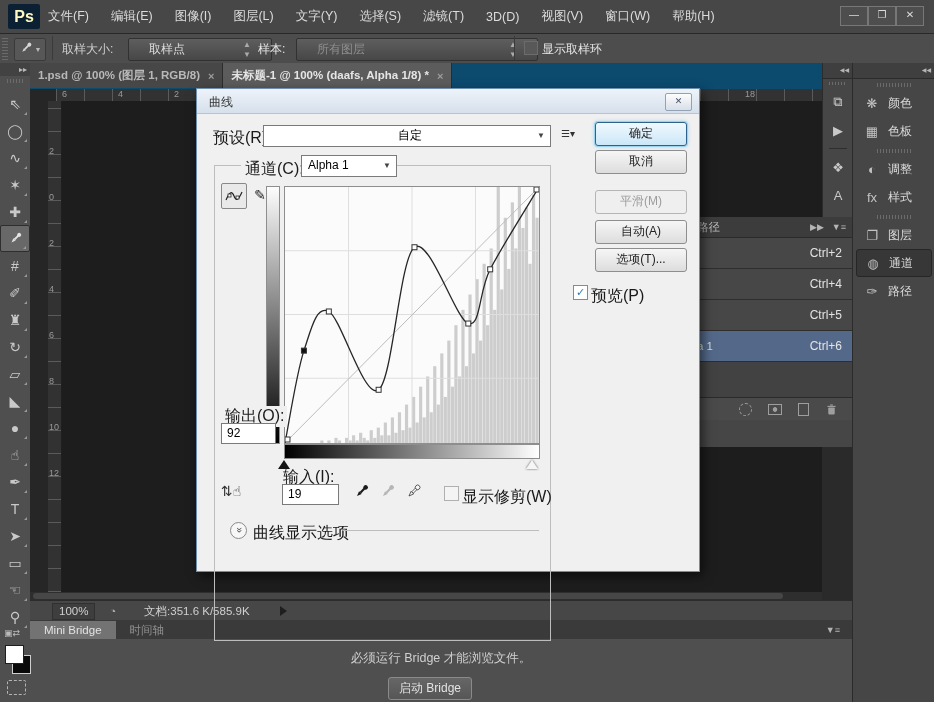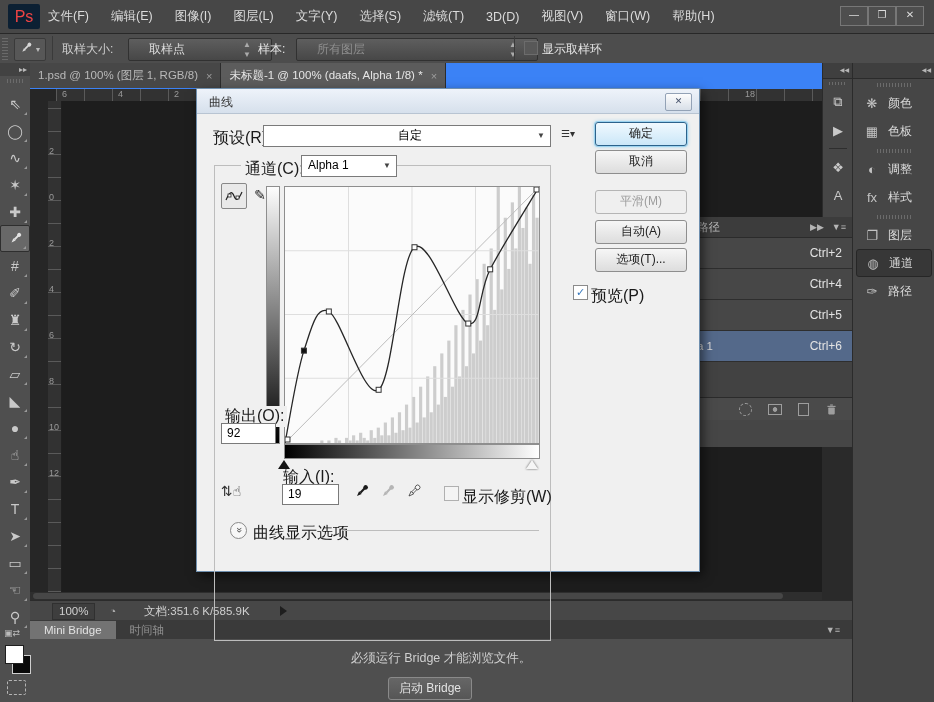--- a/index.html
+++ b/index.html
@@ -5,22 +5,22 @@
   html,body{margin:0;padding:0;background:#222;}
   #app{position:relative;width:934px;height:702px;overflow:hidden;
        font-family:"Liberation Sans","DejaVu Sans",sans-serif;
        background:#383838;color:#d6d6d6;font-size:12px;
        -webkit-font-smoothing:antialiased;}
   .abs{position:absolute;}
   .nowrap{white-space:nowrap;}
 
   
   .menubar{left:0;top:0;width:934px;height:33px;background:#474747;border-bottom:1px solid #282828;}
-  .ps-logo{left:8px;top:4px;width:32px;height:25px;background:#0c2033;color:#ef4444;
-           font-weight:normal;font-size:16px;text-align:center;line-height:25px;border-radius:2px;}
+  .ps-logo{left:8px;top:4px;width:32px;height:25px;background:#0c2033;color:#fef9c3;
+           font-weight:bold;font-size:16px;text-align:center;line-height:25px;border-radius:2px;}
   .menu-items{left:48px;top:0;height:33px;display:flex;align-items:center;gap:22px;}
   .menu-item{color:#dcdcdc;font-size:12.5px;cursor:default;}
   .winctl{top:6px;width:26px;height:18px;background:#4e4e4e;border:1px solid #777;
           color:#ddd;text-align:center;line-height:16px;font-size:10px;}
 
   
   .optionsbar{left:0;top:34px;width:934px;height:29px;background:#4d4d4d;border-bottom:1px solid #2a2a2a;}
   .grip-v{left:2px;top:38px;width:6px;height:22px;
      background:repeating-linear-gradient(0deg,#6a6a6a 0 1px,transparent 1px 3px);}
   .tool-chip{left:14px;top:38px;width:30px;height:21px;border:1px solid #3a3a3a;border-radius:2px;
@@ -28,21 +28,21 @@
   .opt-label{top:41px;color:#cfcfcf;}
   .opt-label.dim,.dim{color:#e5e5e5;}
   .ps-select{top:38px;height:21px;background:linear-gradient(#5e5e5e,#474747);
      border:1px solid #313131;border-radius:2px;color:#ddd;line-height:20px;padding:0 20px;}
   .ps-select .updn{float:right;font-size:8px;line-height:10px;color:#aaa;margin-top:1px;}
   .ps-select.disabled{color:#8f8f8f;}
   .opt-check{top:41px;width:12px;height:12px;border:1px solid #6c6c6c;background:#585858;}
   .sep-v{top:36px;width:1px;height:24px;background:#3a3a3a;}
 
   
-  .tabbar{left:30px;top:63px;width:792px;height:26px;background:#3b82f6;}
+  .tabbar{left:30px;top:63px;width:792px;height:26px;background:#0c4a6e;font-weight:bold;}
   .doc-tab{height:25px;border-right:1px solid #2c2c2c;display:flex;align-items:center;
      padding:0 8px;font-size:11.5px;color:#b9b9b9;background:#474747;}
   .doc-tab.active{background:#5c5c5c;color:#e6e6e6;}
   .doc-tab .x{margin-left:8px;color:#9d9d9d;font-size:11px;}
 
   
   .toolbar{left:0;top:63px;width:30px;height:639px;background:#4f4f4f;border-right:1px solid #2b2b2b;}
   .toolbar-head{left:0;top:0;width:30px;height:13px;background:#424242;color:#bbb;
      font-size:8px;text-align:right;padding-right:3px;line-height:13px;box-sizing:border-box;}
   .toolbar-grip{left:7px;top:16px;width:16px;height:4px;

